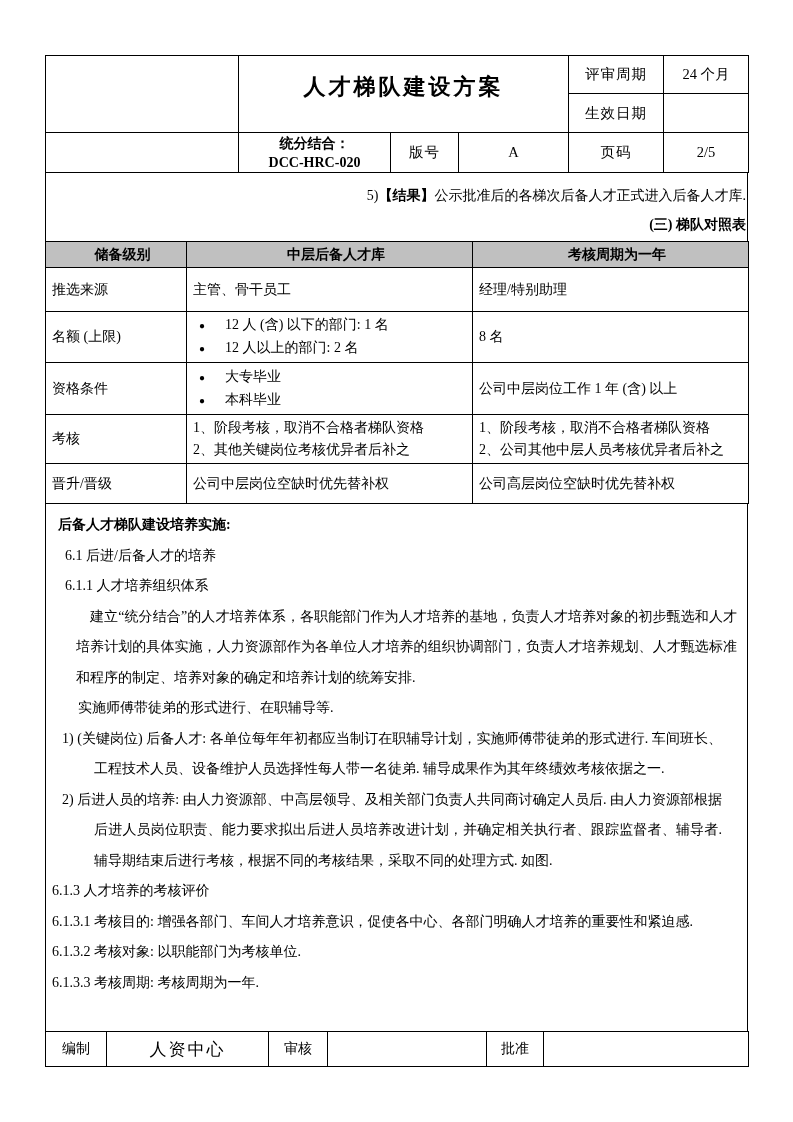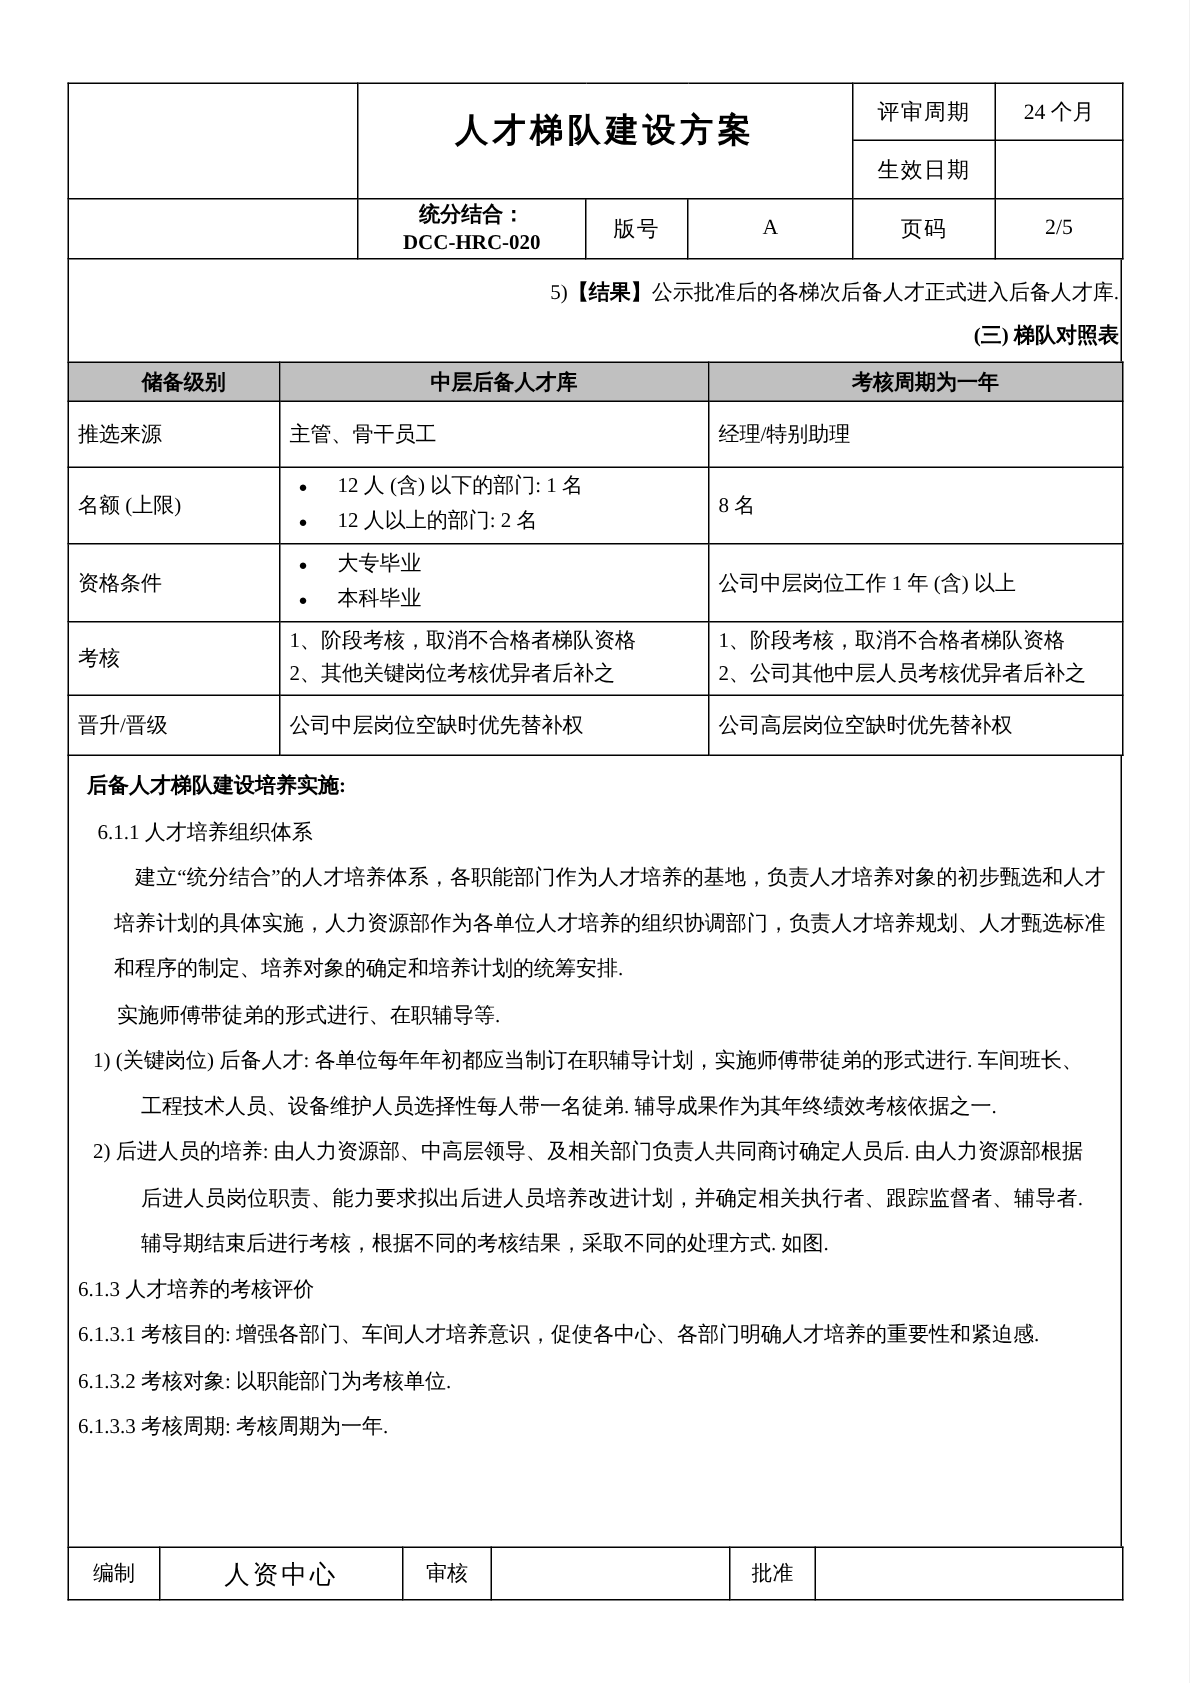--- a/index.html
+++ b/index.html
@@ -179,20 +179,21 @@
         <tr class="rw4">
           <td class="c">晋升/晋级</td>
           <td class="c">公司中层岗位空缺时优先替补权</td>
           <td class="c">公司高层岗位空缺时优先替补权</td>
         </tr>
       </tbody>
     </table>
 
     <div class="sec-body">
       <p class="bh">后备人才梯队建设培养实施:</p>
+      <p class="s1">6.1 后进/后备人才的培养</p>
       <p class="s1">6.1.1 人才培养组织体系</p>
       <p class="para">建立“统分结合”的人才培养体系，各职能部门作为人才培养的基地，负责人才培养对象的初步甄选和人才培养计划的具体实施，人力资源部作为各单位人才培养的组织协调部门，负责人才培养规划、人才甄选标准和程序的制定、培养对象的确定和培养计划的统筹安排.</p>
       <p class="s2">实施师傅带徒弟的形式进行、在职辅导等.</p>
       <p class="li">1) (关键岗位) 后备人才: 各单位每年年初都应当制订在职辅导计划，实施师傅带徒弟的形式进行. 车间班长、工程技术人员、设备维护人员选择性每人带一名徒弟. 辅导成果作为其年终绩效考核依据之一.</p>
       <p class="li">2) 后进人员的培养: 由人力资源部、中高层领导、及相关部门负责人共同商讨确定人员后. 由人力资源部根据后进人员岗位职责、能力要求拟出后进人员培养改进计划，并确定相关执行者、跟踪监督者、辅导者. 辅导期结束后进行考核，根据不同的考核结果，采取不同的处理方式. 如图.</p>
       <p class="s3">6.1.3  人才培养的考核评价</p>
       <p class="s3">6.1.3.1 考核目的:  增强各部门、车间人才培养意识，促使各中心、各部门明确人才培养的重要性和紧迫感.</p>
       <p class="s3">6.1.3.2 考核对象:  以职能部门为考核单位.</p>
       <p class="s3">6.1.3.3 考核周期:  考核周期为一年.</p>
     </div>

